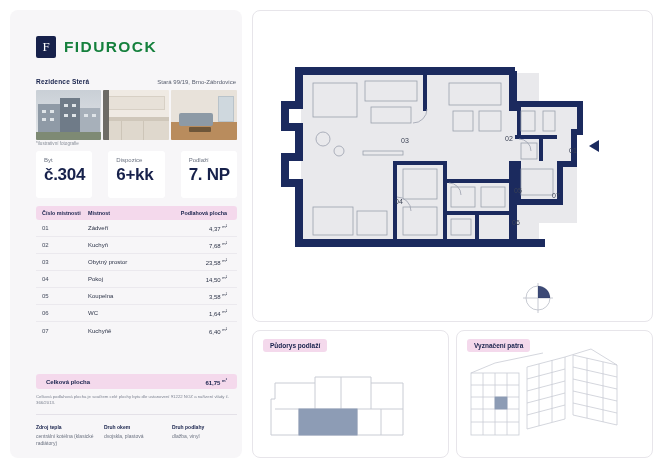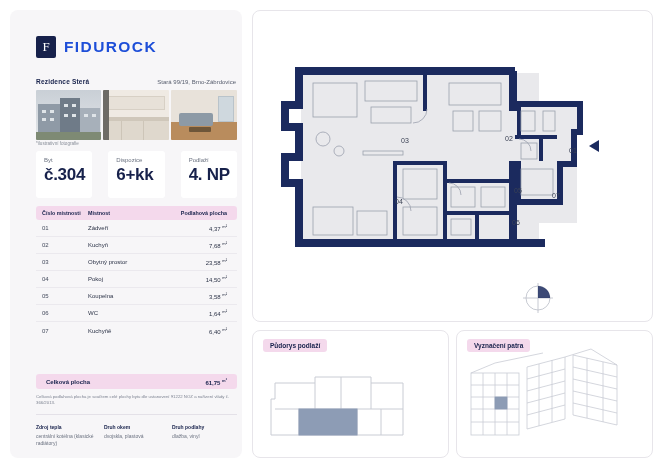--- a/index.html
+++ b/index.html
@@ -40,21 +40,21 @@
     color: #fff;
     font-family: "Liberation Serif", serif;
     font-size: 13px;
     line-height: 22px;
     text-align: center;
   }
   .logo-text {
     font-family: "Liberation Sans", sans-serif;
     font-size: 15.5px;
     letter-spacing: 1.4px;
-    color: #1d4ed8;
+    color: #15803d;
     font-weight: 700;
   }
 
   
   .res-row {
     position: absolute;
     left: 26px; top: 68px;
     width: 200px;
     display: flex; justify-content: space-between; align-items: baseline;
   }
@@ -292,21 +292,21 @@
       <div class="bb">
         <div class="lbl">Byt</div>
         <div class="val">č.304</div>
       </div>
       <div class="bb">
         <div class="lbl">Dispozice</div>
         <div class="val">6+kk</div>
       </div>
       <div class="bb">
         <div class="lbl">Podlaží</div>
-        <div class="val">4. NP</div>
+        <div class="val">7. NP</div>
       </div>
     </div>
 
     <div class="tbl">
       <div class="tbl-head">
         <div class="th-1">Číslo místnosti</div>
         <div class="th-2">Místnost</div>
         <div class="th-3">Podlahová plocha</div>
       </div>
 

